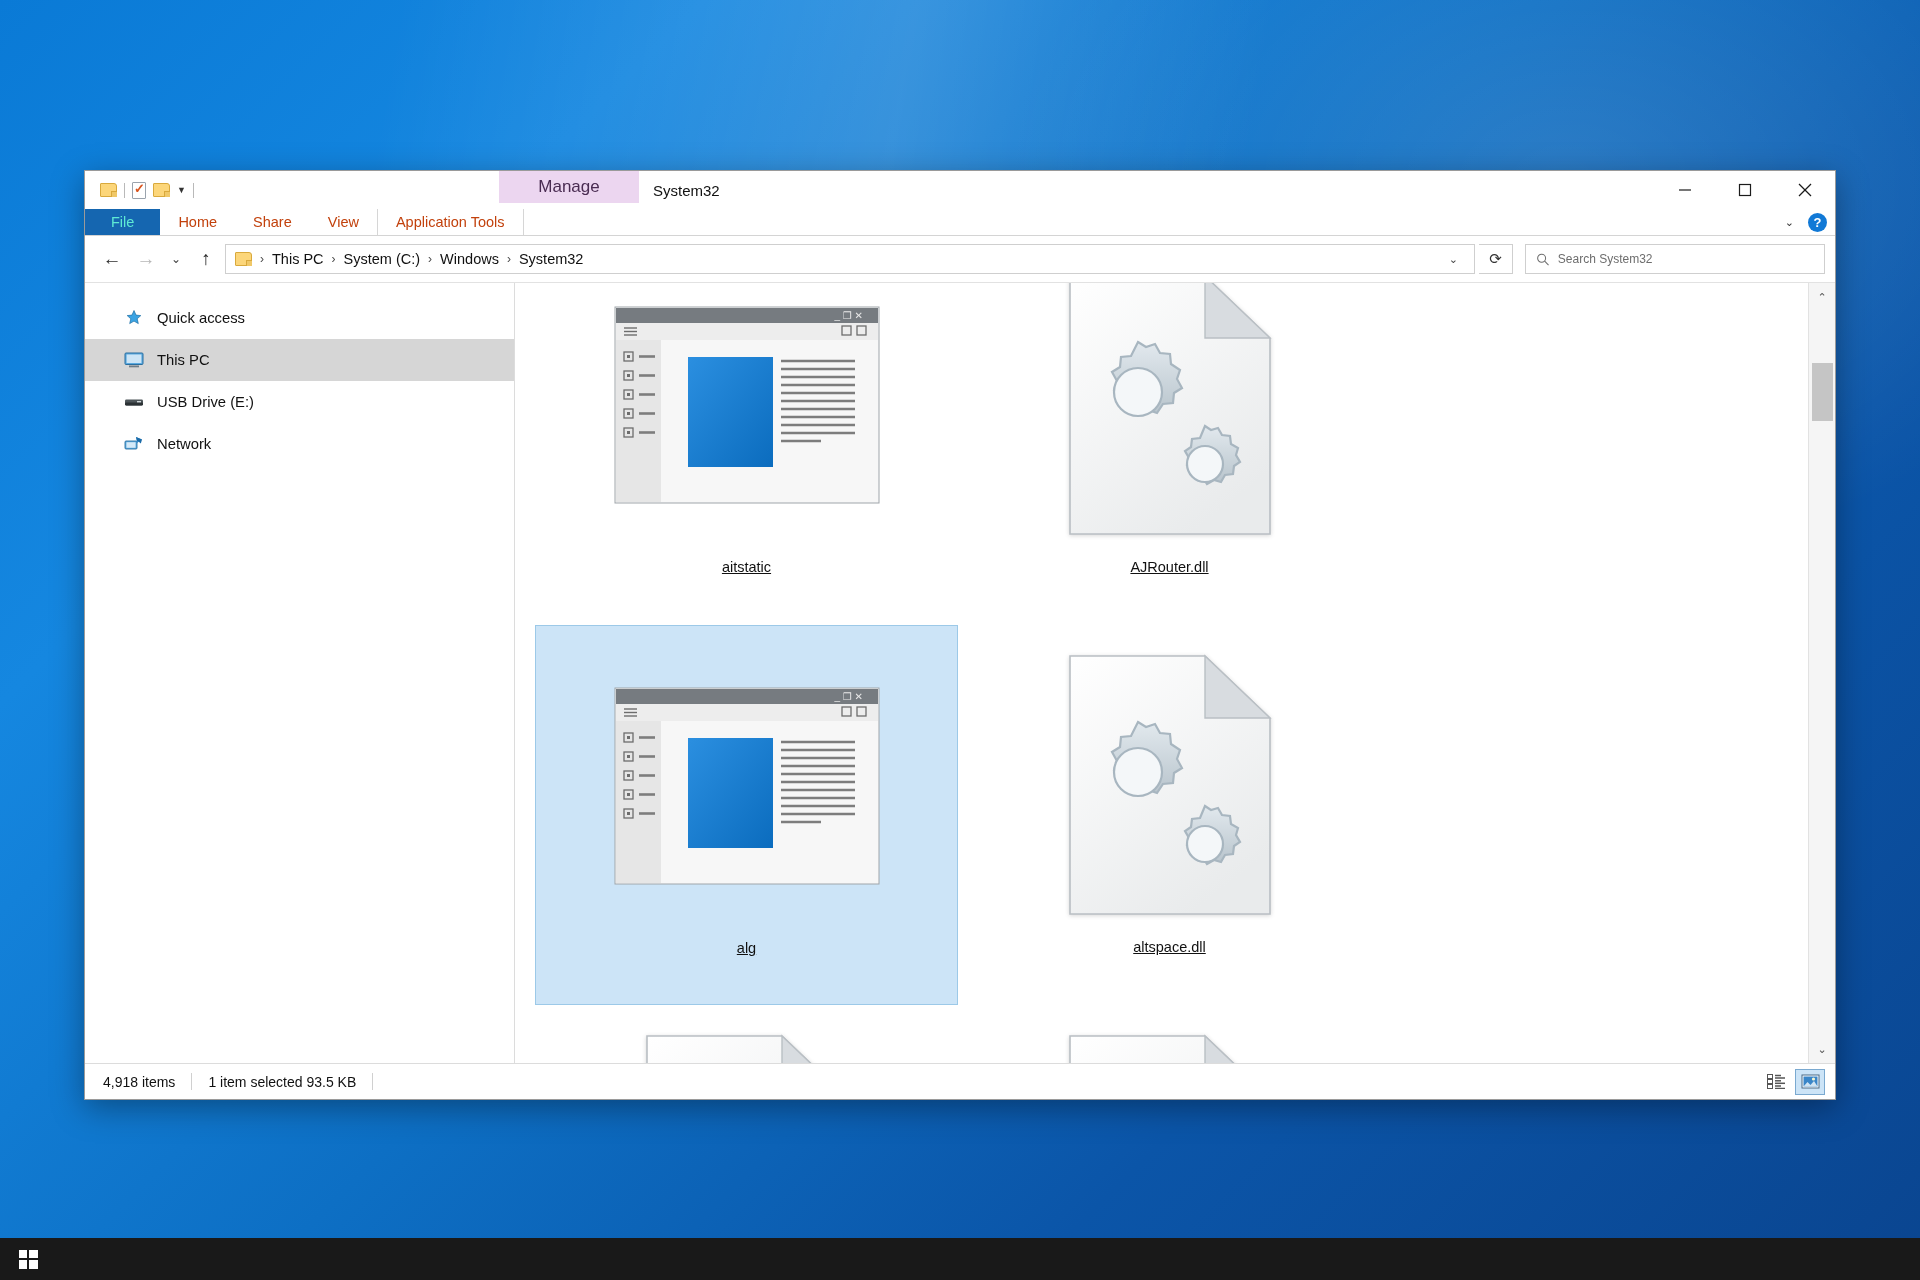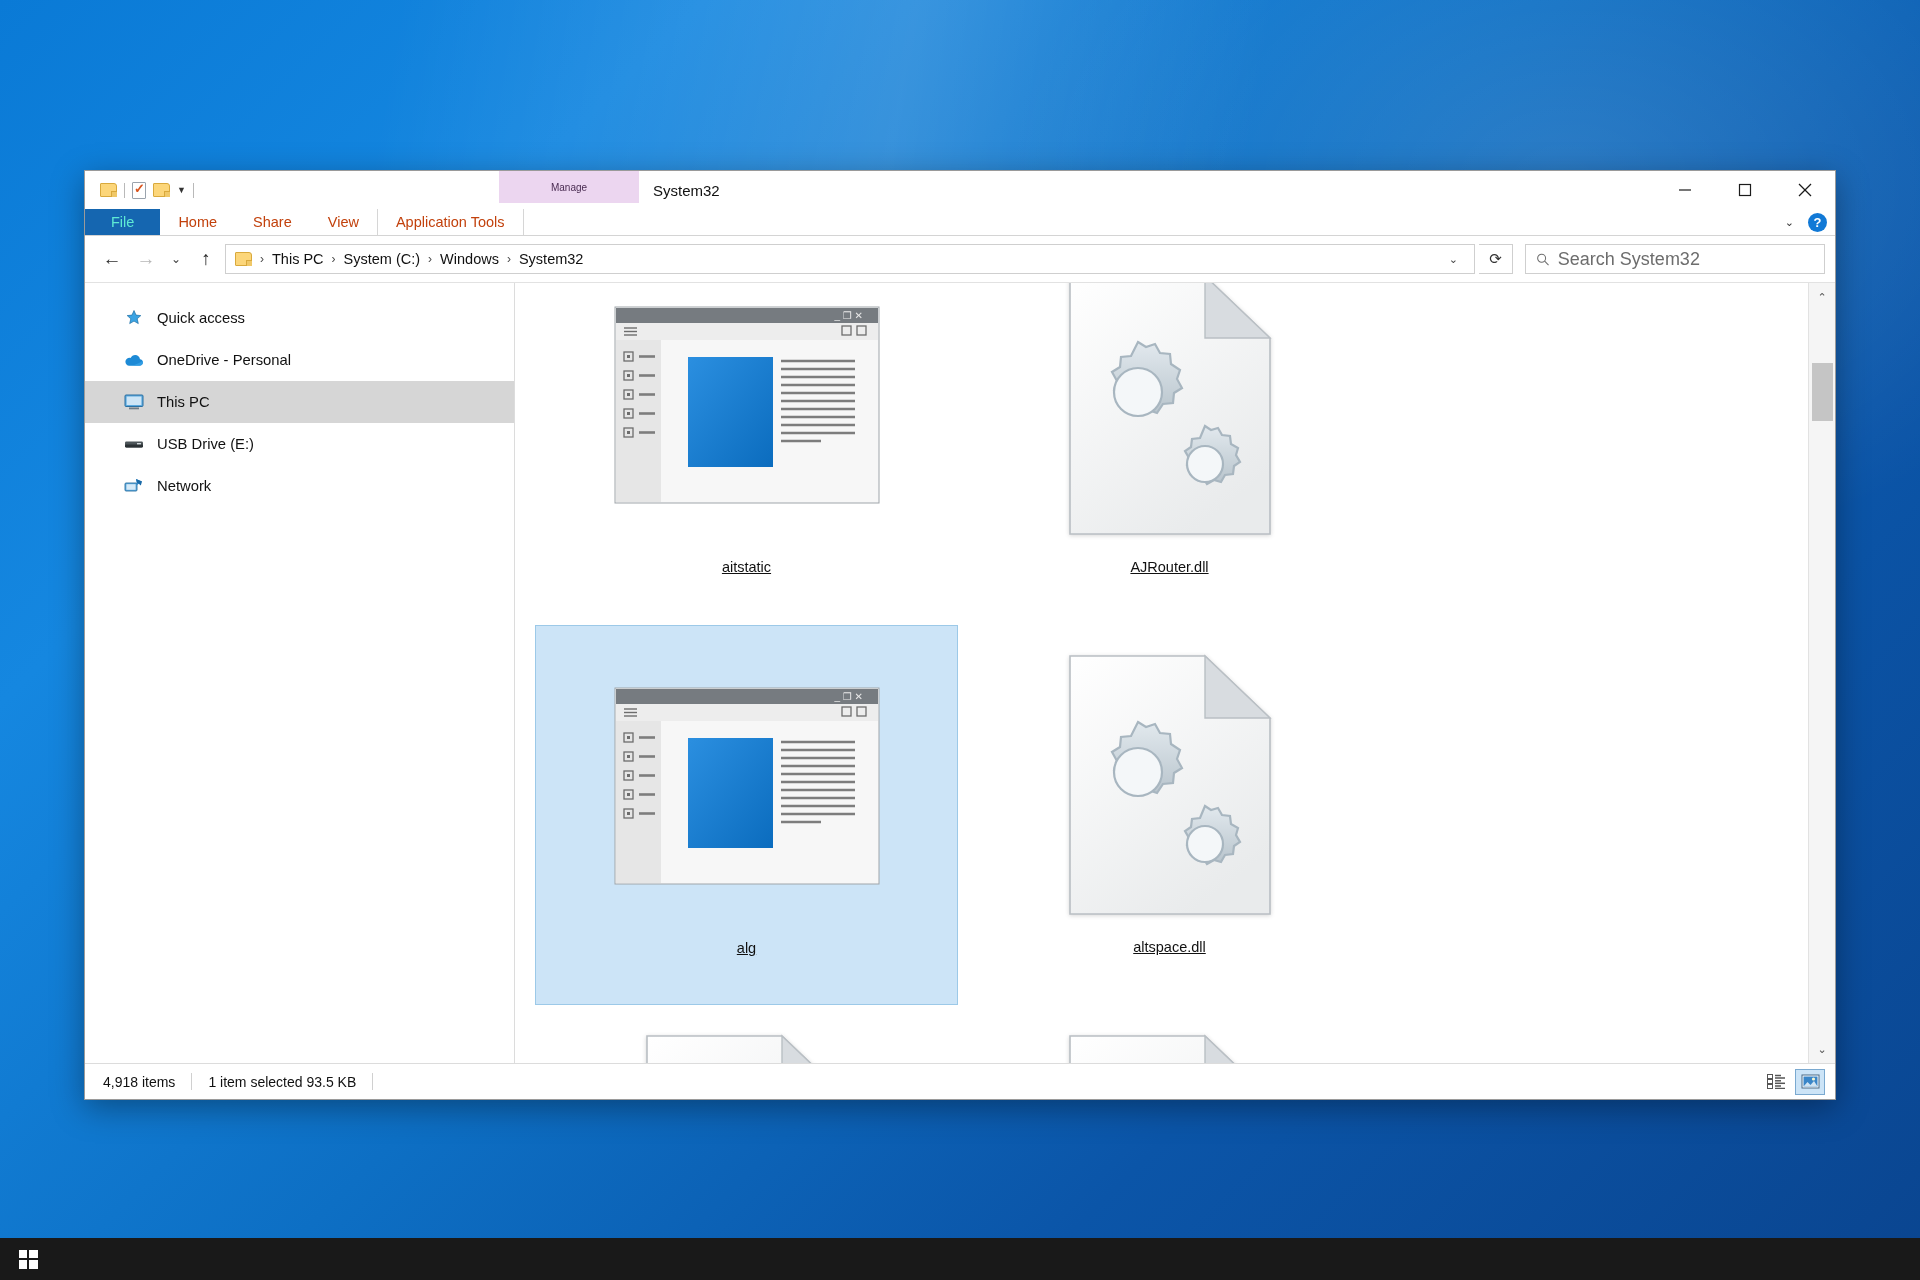--- a/index.html
+++ b/index.html
@@ -57,21 +57,21 @@
     position: relative; border-radius: 1px;
   }
   .ic-props::after {
     content:"✓"; position:absolute; left:1px; top:-2px; font-size: 13px; color:#d9541e; font-weight:700;
   }
   .ic-caret { font-size: 9px; color: #333; line-height: 1; }
 
   .contextual-wrap { position: absolute; left: 394px; top: 0; width: 160px; height: 63px; }
   .contextual-head {
     height: 32px; background: #ecd6f0; color: #4a2c52;
-    display: flex; align-items: center; justify-content: center; font-size: 10px; margin-left: 20px;
+    display: flex; align-items: center; justify-content: center; font-size: 17px; margin-left: 20px;
   }
   .win-title {
     position: absolute; left: 568px; top: 0; height: 38px; display: flex; align-items: center;
     font-size: 15px; color: #111;
   }
   .wincontrols { position: absolute; right: 0; top: 0; height: 38px; display: flex; }
   .wc { width: 60px; height: 38px; display: flex; align-items: center; justify-content: center; }
   .wc svg { display: block; }
 
   
@@ -98,21 +98,21 @@
   }
   .crumb { font-size: 14.5px; color: #111; padding: 0 4px; white-space: nowrap; }
   .crumbsep { font-size: 12px; color: #4a4a4a; padding: 0 4px; }
   .crumbdrop { margin-left: auto; font-size: 11px; color: #444; padding: 0 10px; }
   .refresh { width: 34px; height: 30px; border: 1px solid #cfcfcf; border-left: none; display: flex; align-items: center; justify-content: center; font-size: 15px; color: #333; }
   .searchbox {
     width: 300px; height: 30px; border: 1px solid #cfcfcf; background: #fff; margin-left: 8px;
     display: flex; align-items: center; gap: 8px; padding: 0 10px;
   }
   .searchbox input {
-    border: none; outline: none; font-size: 18px; color: #6d6d6d; width: 100%;
+    border: none; outline: none; font-size: 12px; color: #6d6d6d; width: 100%;
     font-family: "Liberation Sans", sans-serif; background: transparent;
   }
   .searchbox input::placeholder { color: #6d6d6d; }
 
   
   .body { flex: 1; display: flex; min-height: 0; border-top: 1px solid #e2e2e2; }
   .nav {
     width: 430px; background: #fff; border-right: 1px solid #dcdcdc; padding-top: 14px; flex-shrink: 0;
   }
   .navitem { height: 42px; display: flex; align-items: center; gap: 12px; padding-left: 38px; font-size: 14.8px; color: #111; }
@@ -249,29 +249,20 @@
 
       <div class="navitem">
         <span class="navico">
           <svg width="18" height="18" viewBox="0 0 18 18">
             <path d="M9 1.5l2 4.6 4.8.5-3.6 3.2 1.1 4.8L9 12.1 4.7 14.6l1.1-4.8L2.2 6.6 7 6.1z" fill="#3aa3e3" stroke="#1d6fa5" stroke-width="0.7"></path>
           </svg>
         </span>
         <span>Quick access</span>
       </div>
 
-      <div class="navitem">
-        <span class="navico">
-          <svg width="20" height="16" viewBox="0 0 20 14">
-            <path d="M5.2 12.8h10.2c2.1 0 3.6-1.5 3.6-3.3 0-1.7-1.3-3.1-3-3.3-.3-2.4-2.3-4.2-4.8-4.2-2 0-3.7 1.2-4.5 2.9-.3-.1-.6-.1-.9-.1C3.2 4.8 1.4 6.5 1.4 8.8c0 2.2 1.7 4 3.8 4z" fill="#1d8ad6"></path>
-            <path d="M5.2 12.8h10.2c2.1 0 3.6-1.5 3.6-3.3 0-.6-.2-1.2-.5-1.7-1.9 1.6-7.5 5-13.3 5z" fill="#3aa5e8" opacity="0.7"></path>
-          </svg>
-        </span>
-        <span>OneDrive - Personal</span>
-      </div>
 
       <div class="navitem sel">
         <span class="navico">
           <svg width="20" height="18" viewBox="0 0 20 18">
             <rect x="1" y="2" width="18" height="11.5" rx="1" fill="#5aa9df" stroke="#2b6fa0" stroke-width="1"></rect>
             <rect x="2.6" y="3.5" width="14.8" height="8.5" fill="#cde5f6"></rect>
             <rect x="5" y="14.5" width="10" height="1.8" fill="#6f7c86"></rect>
           </svg>
         </span>
         <span>This PC</span>

